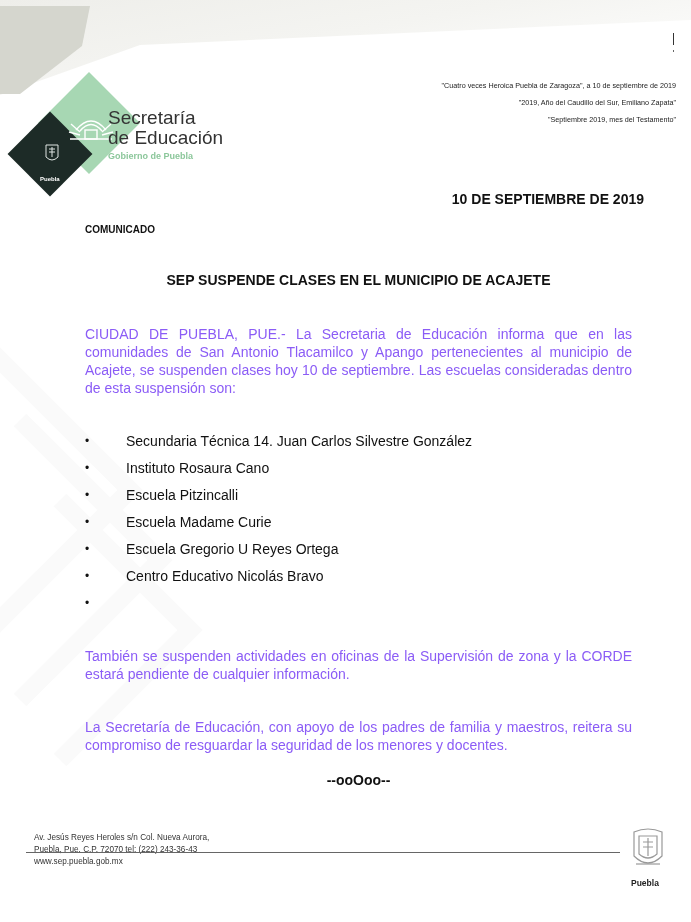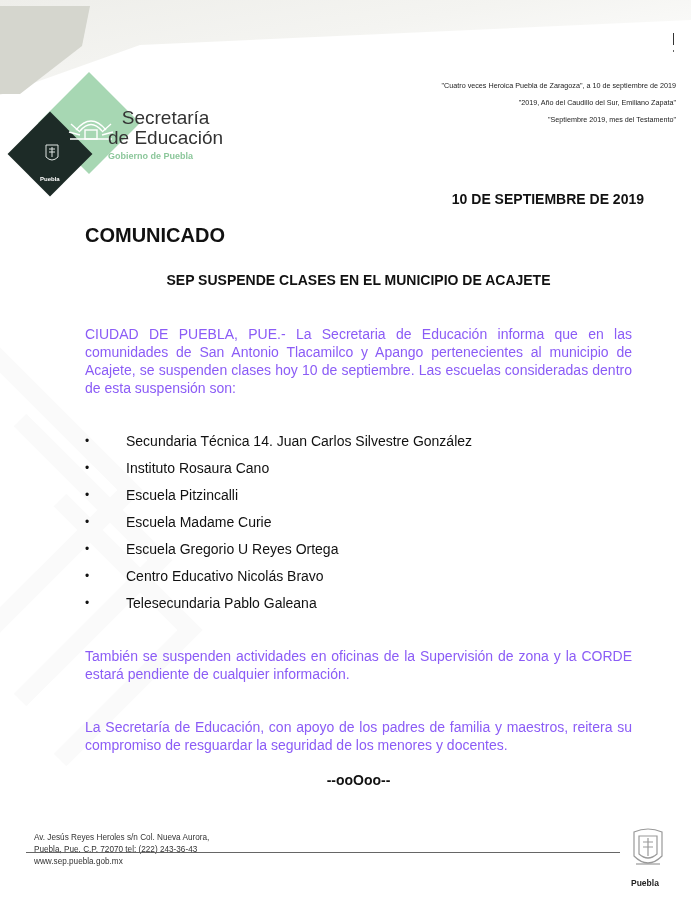--- a/index.html
+++ b/index.html
@@ -32,40 +32,40 @@
     position: absolute; left: 10px; top: 82px; width: 60px; height: 60px;
     background: #1d2b27; transform: rotate(45deg);
   }
   .sun-icon { position: absolute; left: 58px; top: 72px; width: 46px; height: 28px; }
   .shield-icon { position: absolute; left: 34px; top: 101px; width: 16px; height: 22px; }
   .logo-puebla {
     position: absolute; left: 30px; top: 134px; font-size: 6px; font-weight: bold; color: #fff;
   }
   .org-title {
     position: absolute; left: 108px; top: 108px;
-    font-size: 19px; line-height: 20px; color: #333; text-align: center;
+    font-size: 19px; line-height: 20px; color: #333;
   }
   .org-sub {
     position: absolute; left: 108px; top: 151px;
     font-size: 9px; font-weight: bold; color: #8cc79b;
   }
   .top-marks { position: absolute; left: 673px; top: 33px; width: 2px; height: 20px; }
   .top-marks .m1 { width: 1px; height: 12px; background: #333; }
   .top-marks .m2 { width: 1px; height: 2px; background: #666; margin-top: 5px; }
   .mottos {
     position: absolute; right: 15px; top: 77px; text-align: right;
     font-size: 7.2px; line-height: 17px; color: #222;
   }
   .date {
     position: absolute; right: 47px; top: 191px;
     font-size: 14px; font-weight: bold;
   }
   .label {
     position: absolute; left: 85px; top: 224px;
-    font-size: 20px; font-weight: bold;
+    font-size: 10px; font-weight: bold;
   }
   .headline {
     position: absolute; left: 85px; width: 547px; top: 272px; text-align: center;
     font-size: 14px; font-weight: bold;
   }
   .body-text {
     position: absolute; left: 85px; width: 547px;
     font-size: 14px; line-height: 18px; text-align: justify;
     color: #8b5cf6;
   }
@@ -170,21 +170,20 @@
   <li>
       <span class="bullet">•</span>
       <span>Escuela Gregorio U Reyes Ortega</span>
     </li>
   <li>
       <span class="bullet">•</span>
       <span>Centro Educativo Nicolás Bravo</span>
     </li>
   <li>
       <span class="bullet">•</span>
-      <span>Telesecundaria Pablo Galeana</span>
     </li>
 </ul>
 
 <div class="body-text p2">También se suspenden actividades en oficinas de la Supervisión de zona y la CORDE estará pendiente de cualquier información.</div>
 <div class="body-text p3">La Secretaría de Educación, con apoyo de los padres de familia y maestros, reitera su compromiso de resguardar la seguridad de los menores y docentes.</div>
 <div class="closing">--ooOoo--</div>
 
 <div class="footer-address">
   <div>Av. Jesús Reyes Heroles s/n Col. Nueva Aurora,</div>
   <div>Puebla, Pue. C.P. 72070  tel: (222) 243-36-43</div>

